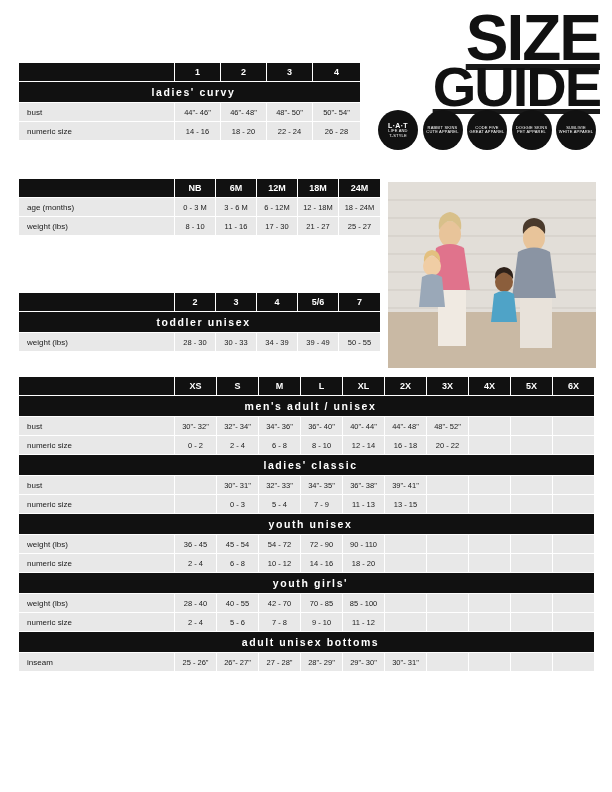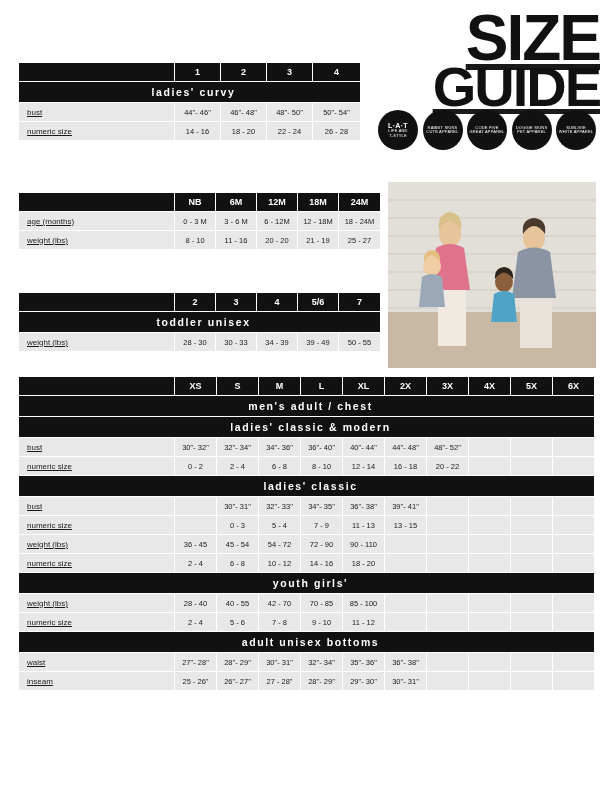--- a/index.html
+++ b/index.html
@@ -81,21 +81,20 @@
     font-weight:bold;
     font-size:10.5px;
     letter-spacing:1.6px;
     height:20px;
   }
   .rowlbl{
     background:#e8e8e8;
     text-align:left;
     padding-left:8px;
     font-size:8px;
-    text-decoration:underline;
   }
   .cell{background:#e8e8e8;}
   .cell.empty{background:#e8e8e8;}
 
   
   .photo{
     position:absolute;
     left:388px;top:182px;
     width:208px;height:186px;
     background:#cfc9c2;
@@ -200,21 +199,21 @@
     <tr>
       <td class="rowlbl">numeric size</td>
       <td class="cell">14 - 16</td>
       <td class="cell">18 - 20</td>
       <td class="cell">22 - 24</td>
       <td class="cell">26 - 28</td>
     </tr>
   </tbody>
     </table>
 
-  <table style="left:18px;top:178px;width:362px;margin-top:14px;">
+  <table style="left:18px;top:178px;width:362px;">
     <colgroup>
         <col style="width:156px">
         <col style="width:41px">
         <col style="width:41px">
         <col style="width:41px">
         <col style="width:41px">
         <col style="width:42px">
       </colgroup>
     <tbody>
         <tr class="hdr">
@@ -230,22 +229,22 @@
       <td class="cell">0 - 3 M</td>
       <td class="cell">3 - 6 M</td>
       <td class="cell">6 - 12M</td>
       <td class="cell">12 - 18M</td>
       <td class="cell">18 - 24M</td>
     </tr>
     <tr>
       <td class="rowlbl">weight (lbs)</td>
       <td class="cell">8 - 10</td>
       <td class="cell">11 - 16</td>
-      <td class="cell">20 - 20</td>
-      <td class="cell">21 - 19</td>
+      <td class="cell">17 - 30</td>
+      <td class="cell">21 - 27</td>
       <td class="cell">25 - 27</td>
     </tr>
   </tbody>
     </table>
 
   <table style="left:18px;top:292px;width:362px;">
     <colgroup>
         <col style="width:156px">
         <col style="width:41px">
         <col style="width:41px">
@@ -298,24 +297,21 @@
           <td>M</td>
           <td>L</td>
           <td>XL</td>
           <td>2X</td>
           <td>3X</td>
           <td>4X</td>
           <td>5X</td>
           <td>6X</td>
         </tr>
         <tr class="sect">
-          <td colspan="11">men's adult / chest</td>
-        </tr>
-        <tr class="sect">
-          <td colspan="11">ladies' classic &amp; modern</td>
+          <td colspan="11">men's adult / unisex</td>
         </tr>
         <tr>
           <td class="rowlbl">bust</td>
           <td class="cell">30"- 32"</td>
           <td class="cell">32"- 34"</td>
           <td class="cell">34"- 36"</td>
           <td class="cell">36"- 40"</td>
           <td class="cell">40"- 44"</td>
           <td class="cell">44"- 48"</td>
           <td class="cell">48"- 52"</td>
@@ -358,20 +354,23 @@
           <td class="cell">0 - 3</td>
           <td class="cell">5 - 4</td>
           <td class="cell">7 - 9</td>
           <td class="cell">11 - 13</td>
           <td class="cell">13 - 15</td>
           <td class="cell empty"></td>
           <td class="cell empty"></td>
           <td class="cell empty"></td>
           <td class="cell empty"></td>
         </tr>
+        <tr class="sect">
+          <td colspan="11">youth unisex</td>
+        </tr>
         <tr>
           <td class="rowlbl">weight (lbs)</td>
           <td class="cell">36 - 45</td>
           <td class="cell">45 - 54</td>
           <td class="cell">54 - 72</td>
           <td class="cell">72 - 90</td>
           <td class="cell">90 - 110</td>
           <td class="cell empty"></td>
           <td class="cell empty"></td>
           <td class="cell empty"></td>
@@ -415,33 +414,20 @@
           <td class="cell">9 - 10</td>
           <td class="cell">11 - 12</td>
           <td class="cell empty"></td>
           <td class="cell empty"></td>
           <td class="cell empty"></td>
           <td class="cell empty"></td>
           <td class="cell empty"></td>
         </tr>
         <tr class="sect">
           <td colspan="11">adult unisex bottoms</td>
-        </tr>
-        <tr>
-          <td class="rowlbl">waist</td>
-          <td class="cell">27"- 28"</td>
-          <td class="cell">28"- 29"</td>
-          <td class="cell">30"- 31"</td>
-          <td class="cell">32"- 34"</td>
-          <td class="cell">35"- 36"</td>
-          <td class="cell">36"- 38"</td>
-          <td class="cell empty"></td>
-          <td class="cell empty"></td>
-          <td class="cell empty"></td>
-          <td class="cell empty"></td>
         </tr>
         <tr>
           <td class="rowlbl">inseam</td>
           <td class="cell">25 - 26"</td>
           <td class="cell">26"- 27"</td>
           <td class="cell">27 - 28"</td>
           <td class="cell">28"- 29"</td>
           <td class="cell">29"- 30"</td>
           <td class="cell">30"- 31"</td>
           <td class="cell empty"></td>

